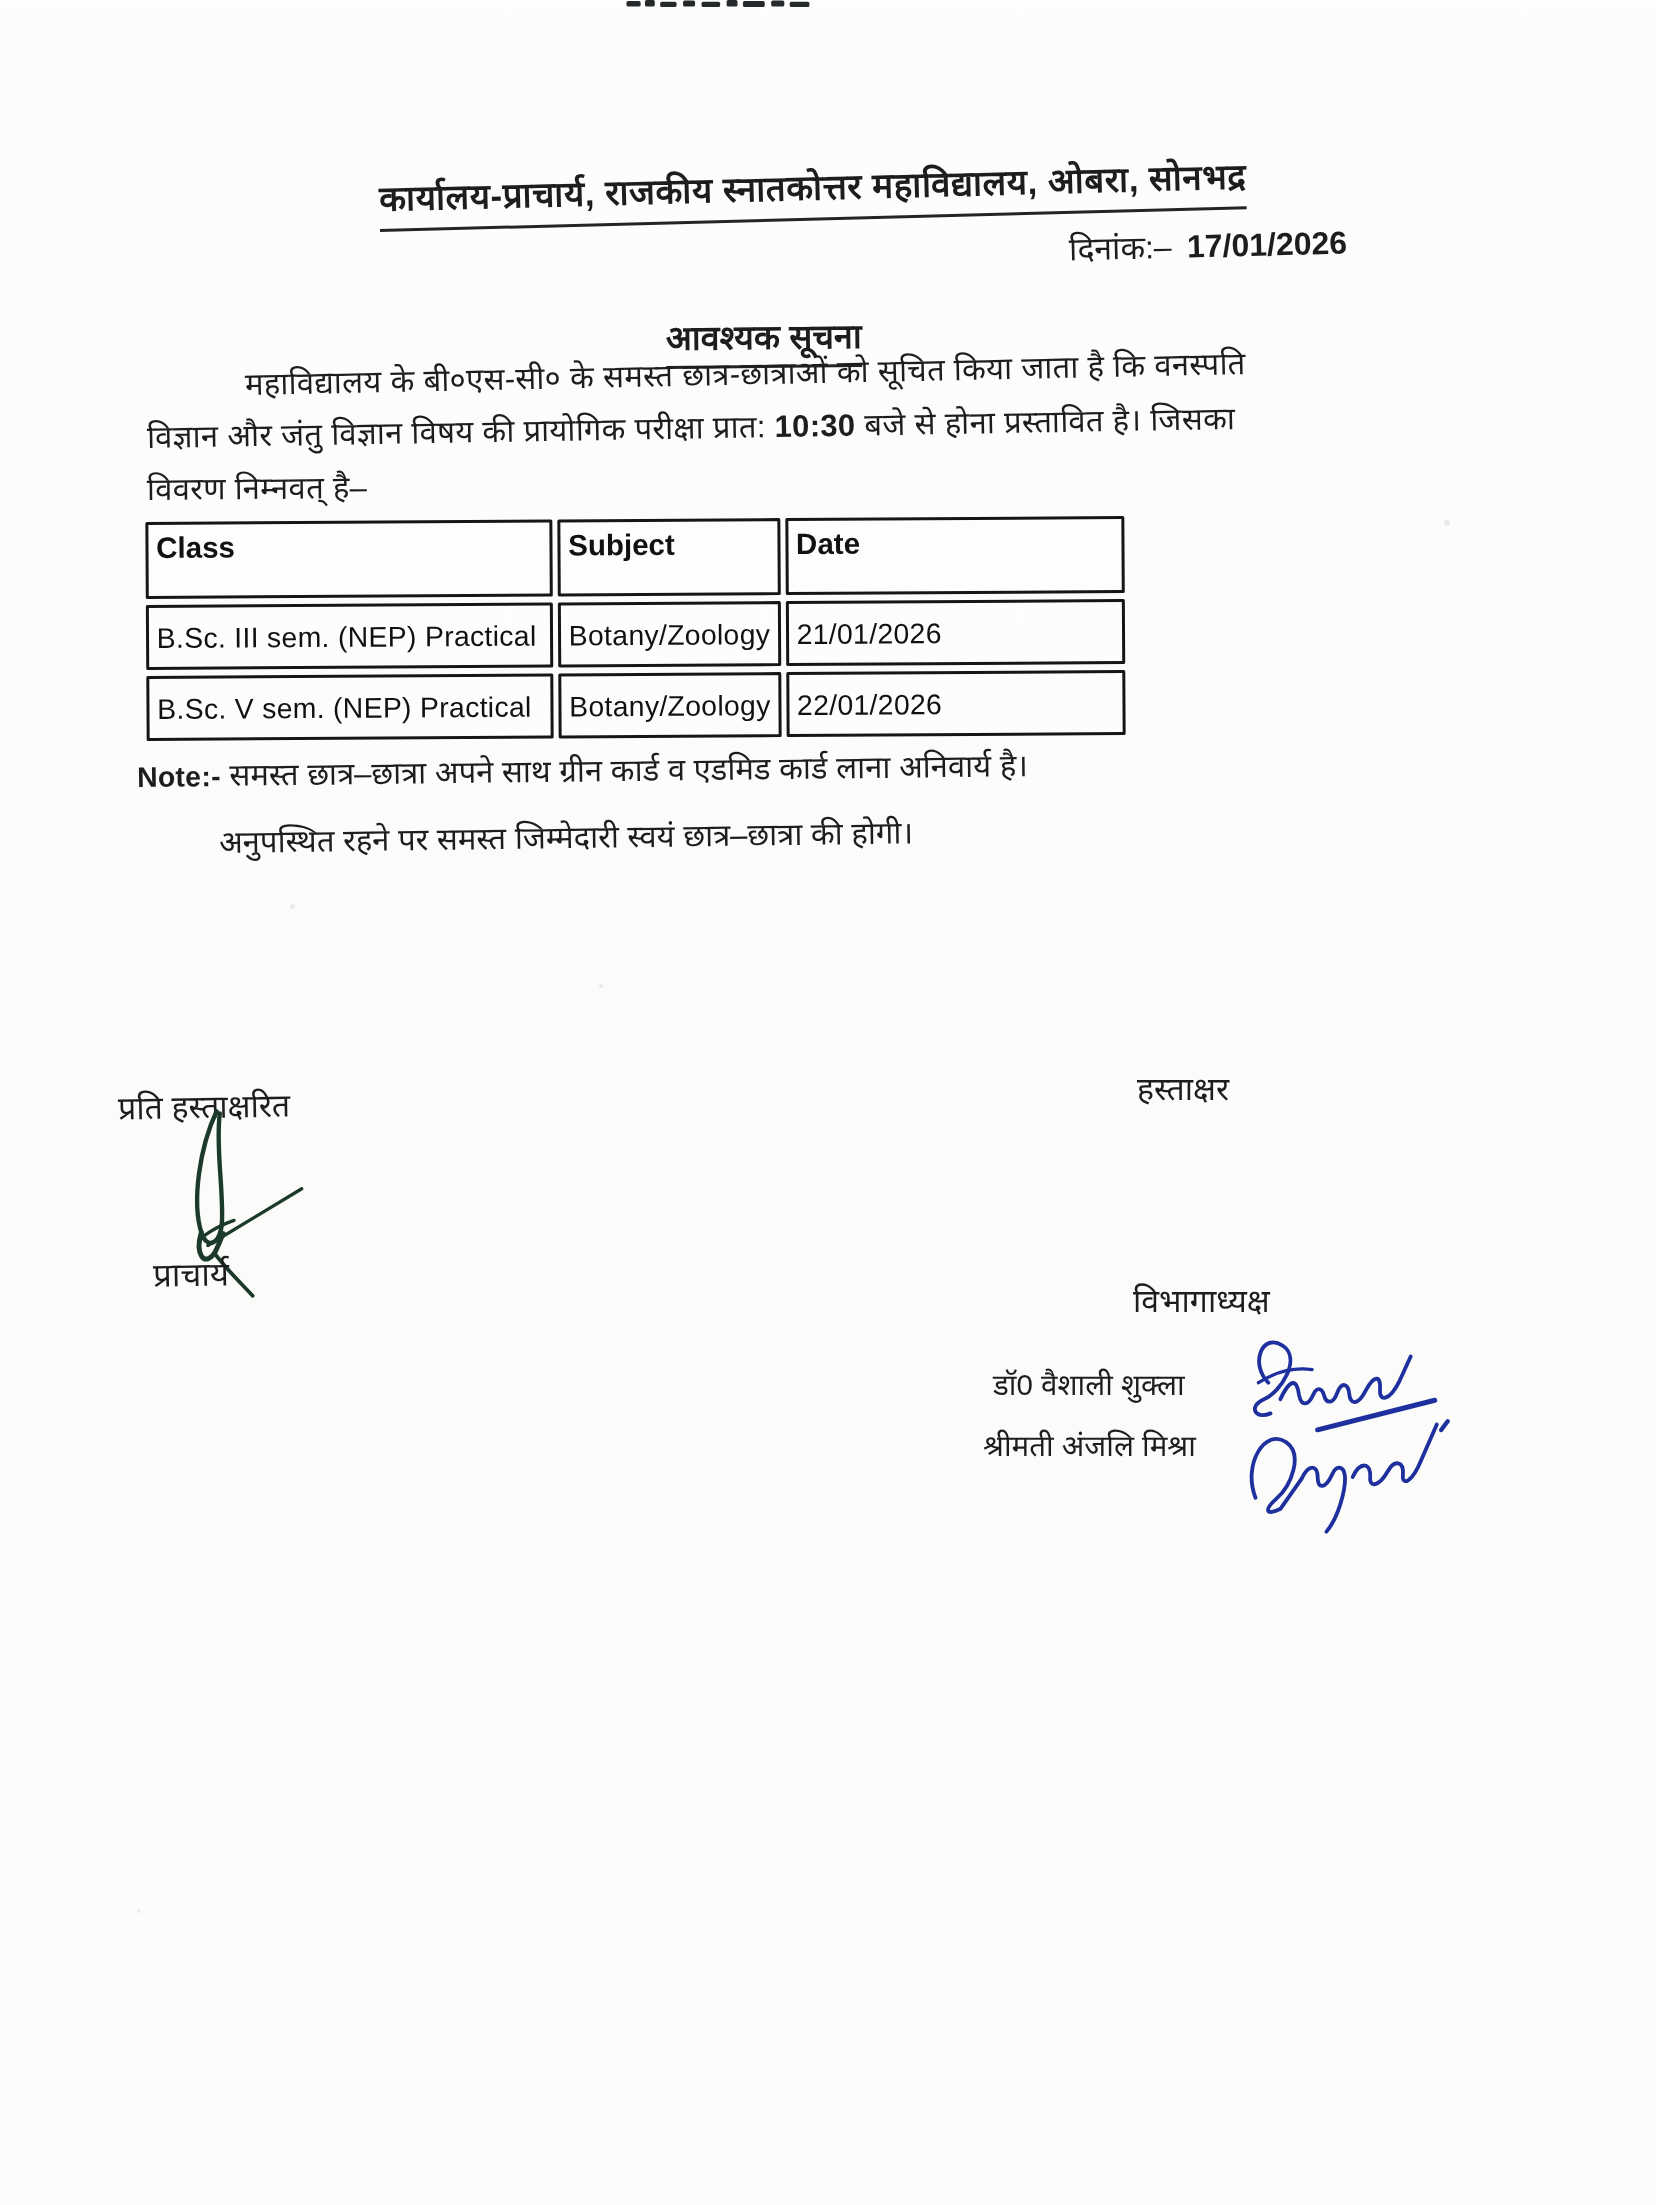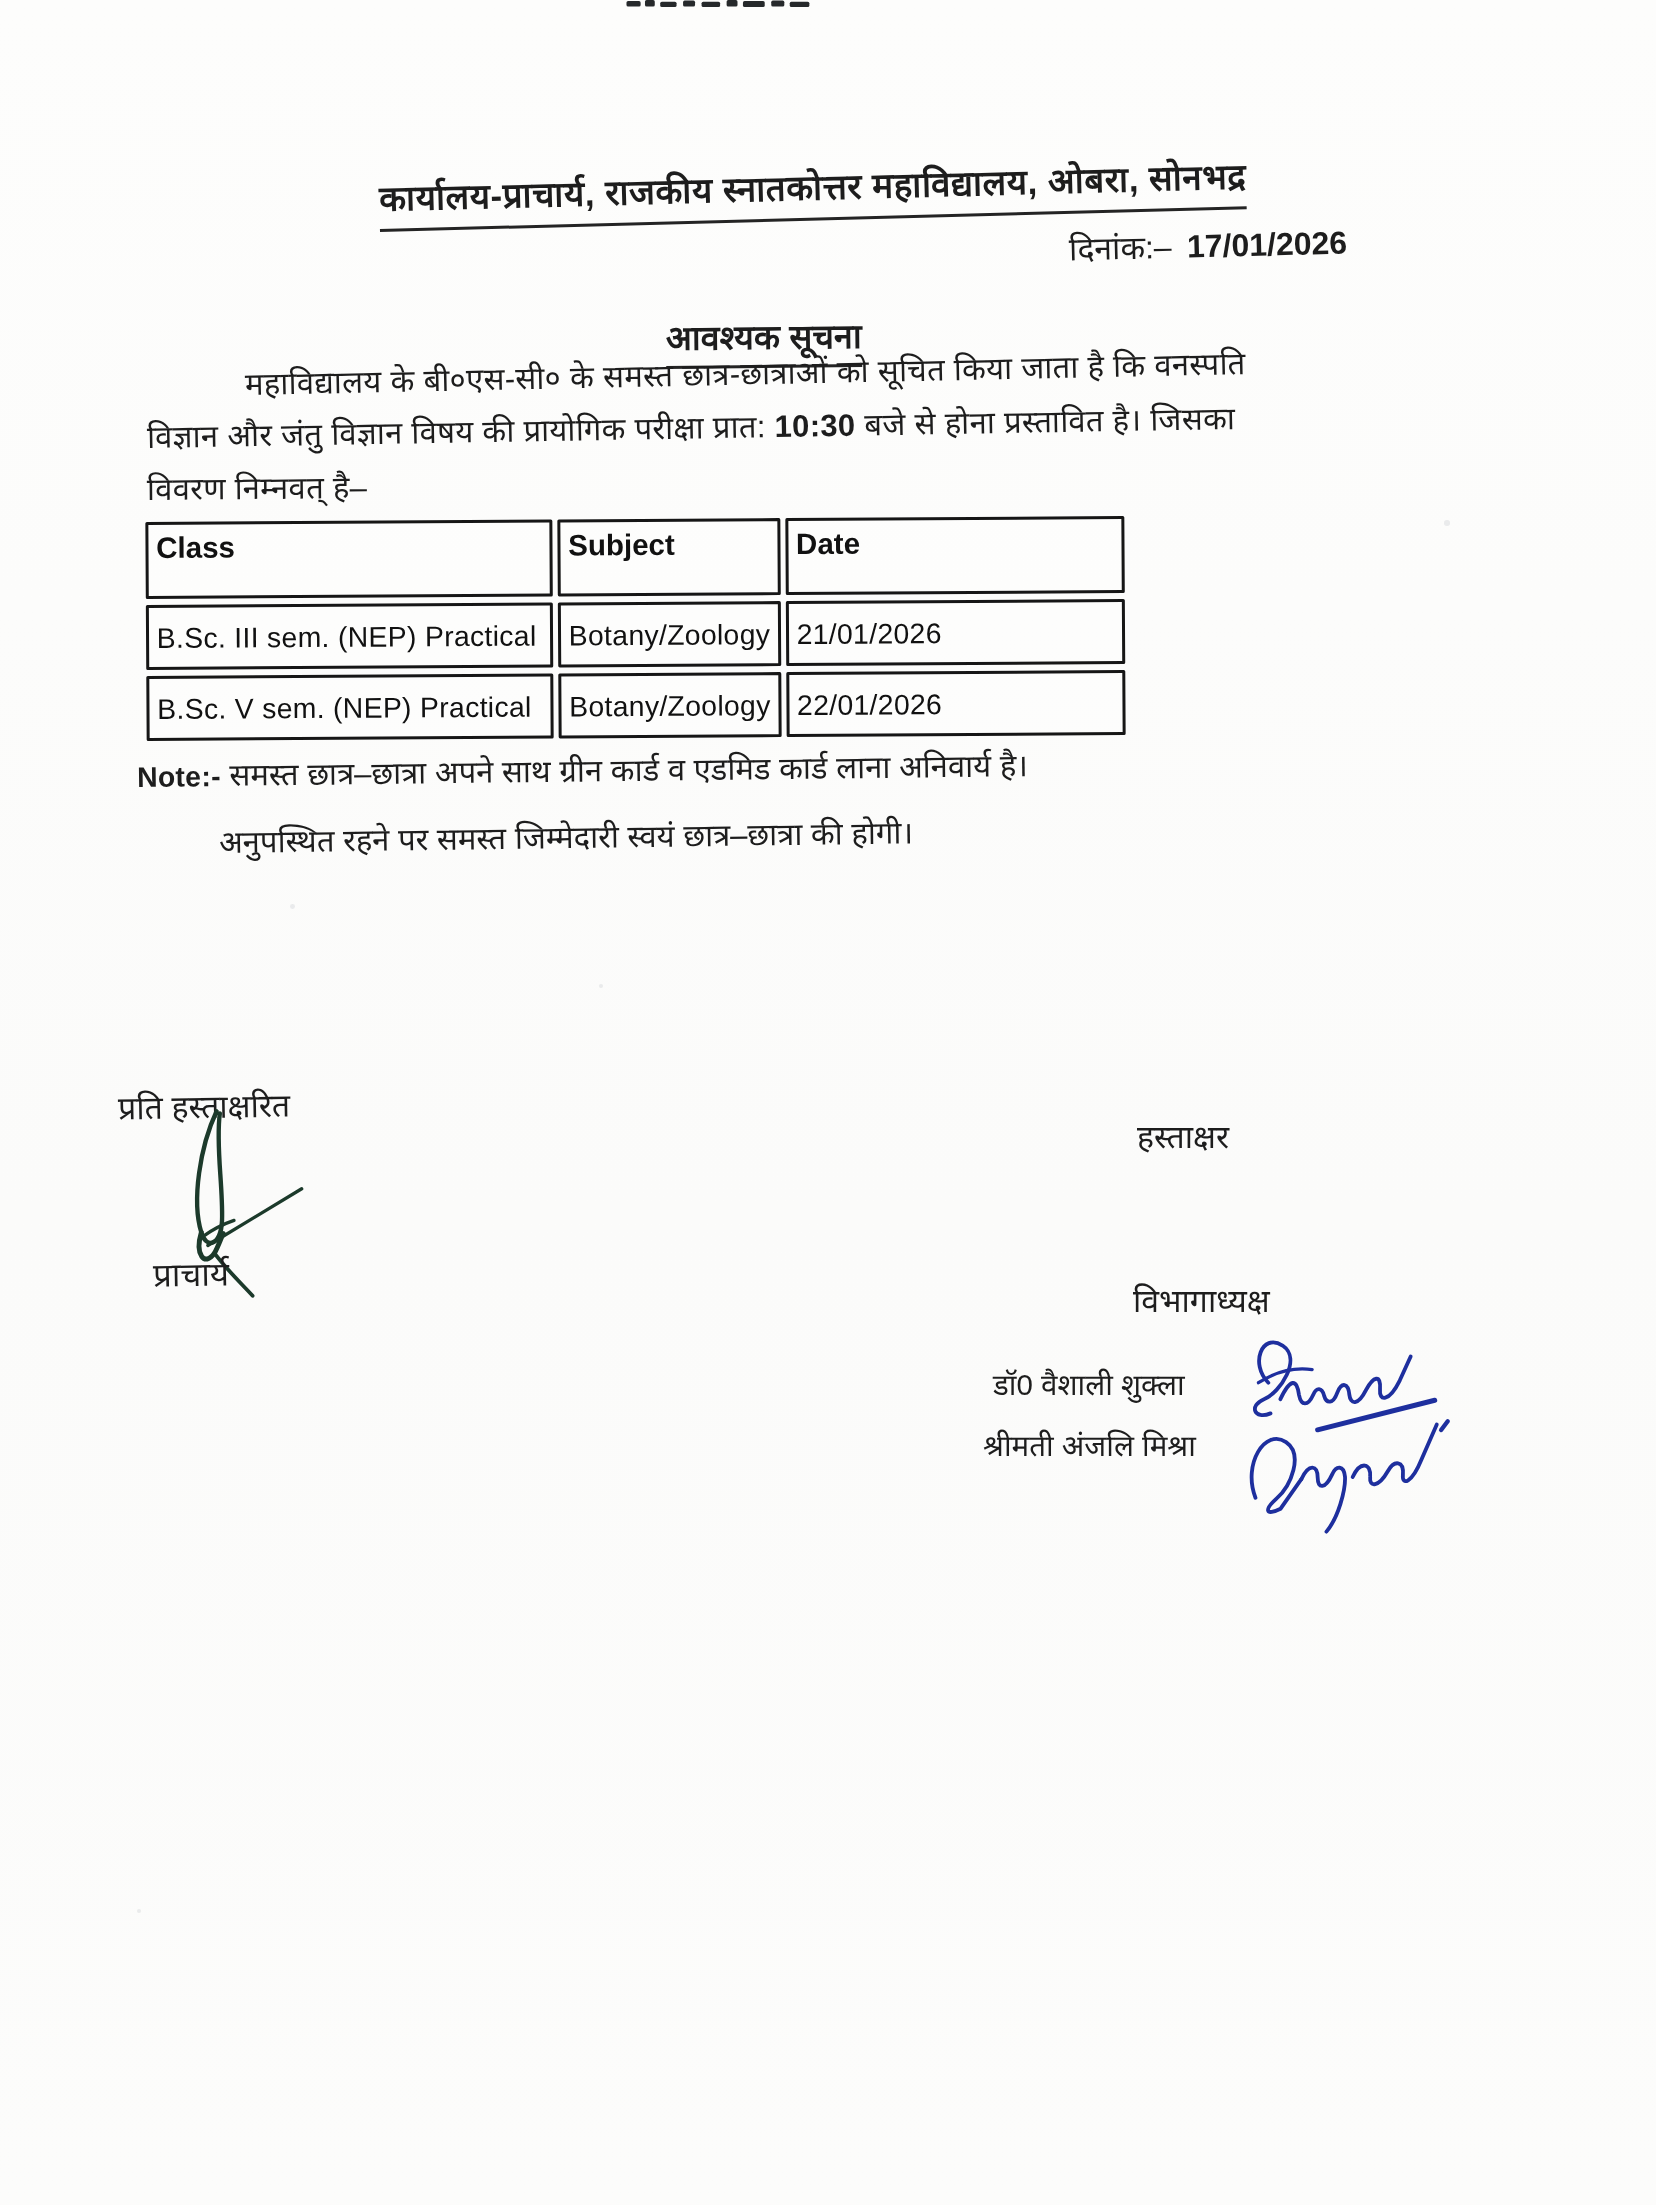--- a/index.html
+++ b/index.html
@@ -80,21 +80,21 @@
   .notice-table tr.hdr td { height: 77px; font-weight: bold; font-size: 29.5px; }
   .notice-table tr.row td { height: 65px; padding-top: 14.2px; letter-spacing: 0.3px; }
 
   .note-line1 { left: 137px; top: 754px; font-size: 31px; white-space: nowrap; transform: rotate(-0.7deg); transform-origin: left center; }
   .note-label { font-weight: bold; font-size: 28.4px; letter-spacing: 0.3px; }
   .note-line2 { left: 219px; top: 820px; font-size: 31px; white-space: nowrap; transform: rotate(-0.8deg); transform-origin: left center; }
 
   .sig-label { font-size: 32px; white-space: nowrap; }
   .left-sig-title { left: 118px; top: 1084px; transform: rotate(-1deg); }
   .left-sig-role  { left: 153px; top: 1251px; font-size: 33px; transform: rotate(-1deg); }
-  .right-sig-title { left: 1137px; top: 1114px; }
+  .right-sig-title { left: 1137px; top: 1066px; }
   .right-sig-role  { left: 1133px; top: 1249px; font-size: 32px; margin-top: 29px; }
   .right-sig-dept  { left: 979px; top: 1292px; font-size: 30px; white-space: nowrap; }
   .sig-name { font-size: 29.5px; white-space: nowrap; }
   .name-1 { left: 993px; top: 1363px; text-align: right; }
   .name-2 { left: 983px; top: 1424px; }
 
   svg { display: block; }
 </style>
 </head>
 <body>

